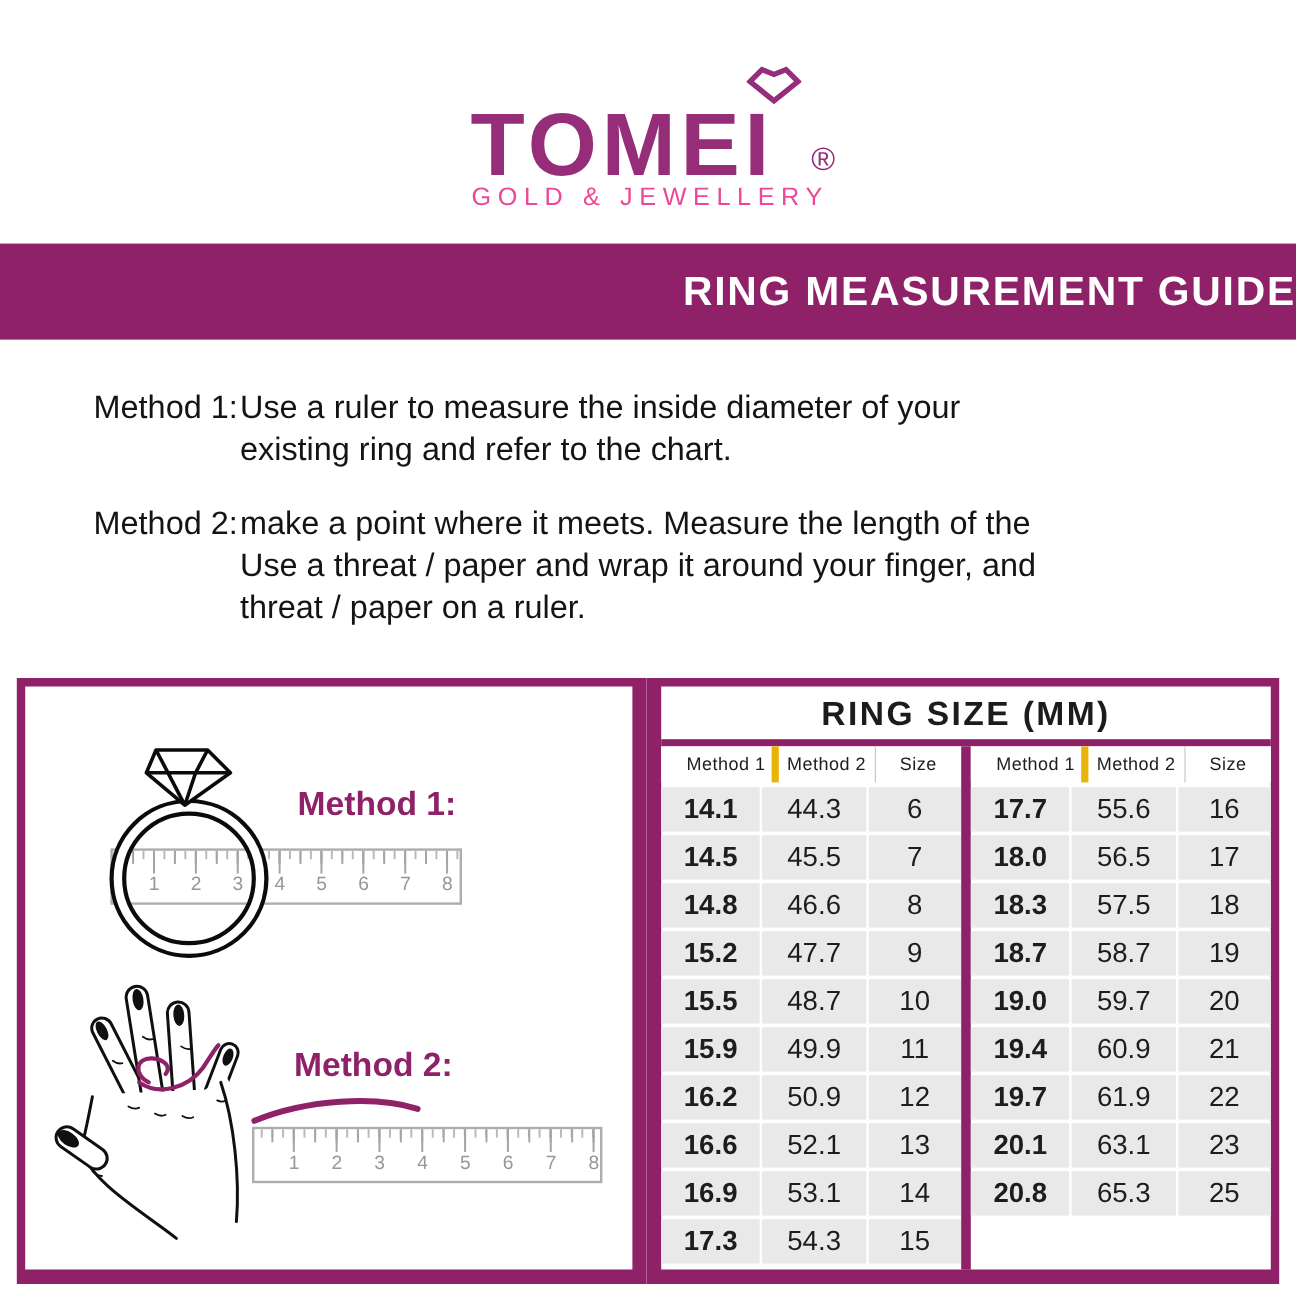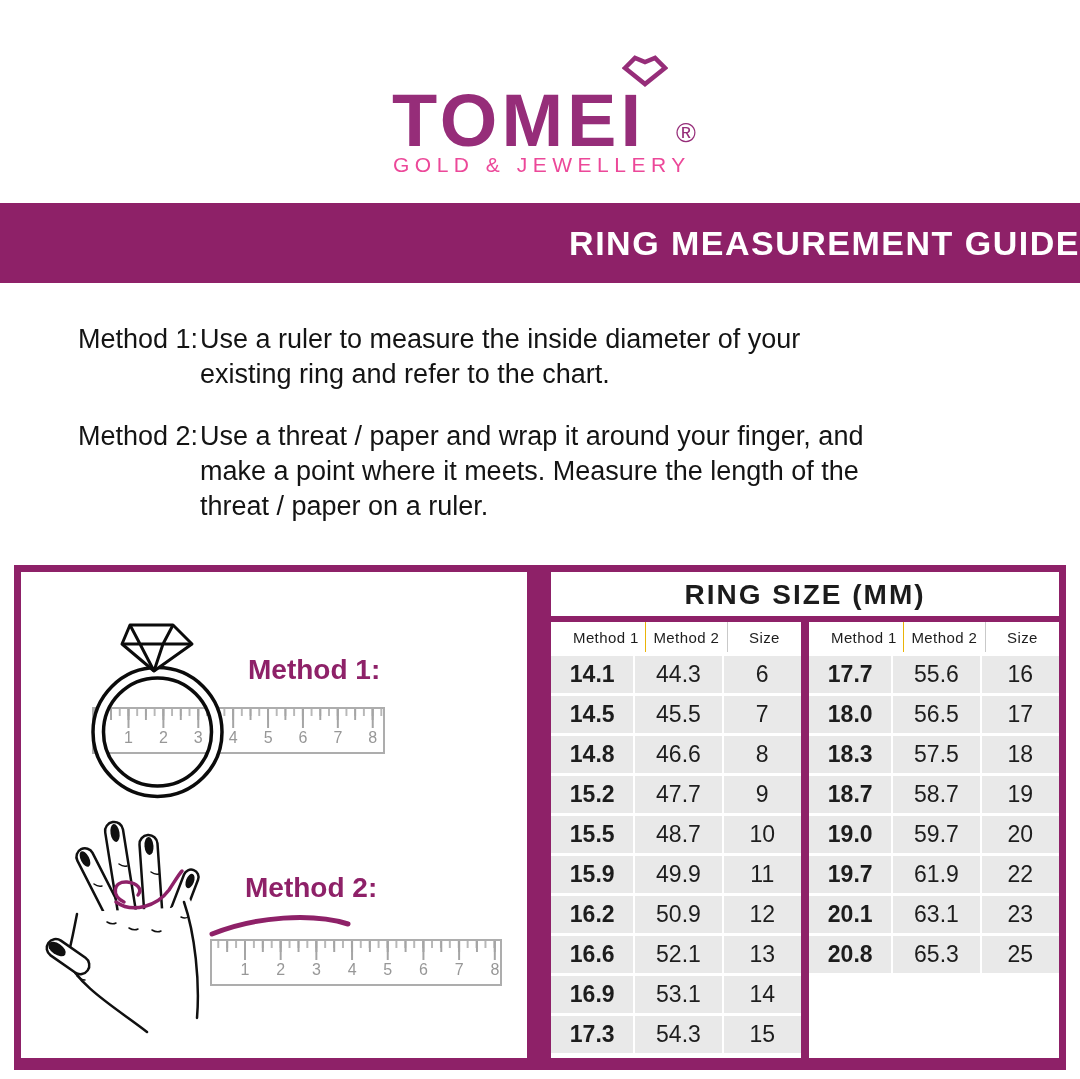--- a/index.html
+++ b/index.html
@@ -59,21 +59,21 @@
   .diagram-svg{position:absolute;inset:0;z-index:2;pointer-events:none;}
   
   .chart-title{height:44px;line-height:46px;text-align:center;font-size:28px;font-weight:600;
     letter-spacing:2px;color:#1c1c1c;border-bottom:6px solid var(--accent);}
   .chart-body{position:absolute;top:50px;bottom:0;left:0;right:0;display:flex;}
   .subtable{flex:1 1 0;min-width:0;}
   .mid-divider{width:8px;background:var(--accent);flex:0 0 8px;}
   .subhead{display:flex;height:30px;margin-bottom:4px;background:#fff;}
   .t-hcell{display:flex;align-items:center;justify-content:center;font-size:15px;
     letter-spacing:.4px;color:#1d1d1d;}
-  .subhead .t-hcell:nth-child(1){flex:33.5 0 0;border-right:1px solid #eab308;padding-left:16px;}
+  .subhead .t-hcell:nth-child(1){flex:33.5 0 0;border-right:6px solid #eab308;padding-left:16px;}
   .subhead .t-hcell:nth-child(2){flex:35 0 0;border-right:1px solid #C9C9C9;}
   .subhead .t-hcell:nth-child(3){flex:31.5 0 0;}
   .t-row{display:flex;height:37px;margin-bottom:3px;}
   .t-cell{background:var(--row);display:flex;align-items:center;justify-content:center;
     font-size:23px;color:#1d1d1d;}
   .t-row .t-cell:nth-child(1){flex:33.5 0 0;font-weight:bold;}
   .t-row .t-cell:nth-child(2){flex:35 0 0;margin-left:2px;}
   .t-row .t-cell:nth-child(3){flex:31.5 0 0;margin-left:2px;}
 </style>
 </head>
@@ -96,22 +96,22 @@
   <div class="instr-row">
     <div class="instr-label">Method 1:</div>
     <div class="instr-lines">
       <div>Use a ruler to measure the inside diameter of your</div>
       <div>existing ring and refer to the chart.</div>
     </div>
   </div>
   <div class="instr-row">
     <div class="instr-label">Method 2:</div>
     <div class="instr-lines">
+      <div>make a point where it meets. Measure the length of the</div>
       <div>Use a threat / paper and wrap it around your finger, and</div>
-      <div>make a point where it meets. Measure the length of the</div>
       <div>threat / paper on a ruler.</div>
     </div>
   </div>
 </div>
 
 <div class="panels">
 
   <div class="panel panel-left">
     <div class="illus">
 
@@ -285,20 +285,25 @@
               <div class="t-cell">18.7</div>
               <div class="t-cell">58.7</div>
               <div class="t-cell">19</div>
             </div>
             <div class="t-row">
               <div class="t-cell">19.0</div>
               <div class="t-cell">59.7</div>
               <div class="t-cell">20</div>
             </div>
             <div class="t-row">
+              <div class="t-cell">19.4</div>
+              <div class="t-cell">60.9</div>
+              <div class="t-cell">21</div>
+            </div>
+            <div class="t-row">
               <div class="t-cell">19.7</div>
               <div class="t-cell">61.9</div>
               <div class="t-cell">22</div>
             </div>
             <div class="t-row">
               <div class="t-cell">20.1</div>
               <div class="t-cell">63.1</div>
               <div class="t-cell">23</div>
             </div>
             <div class="t-row">

